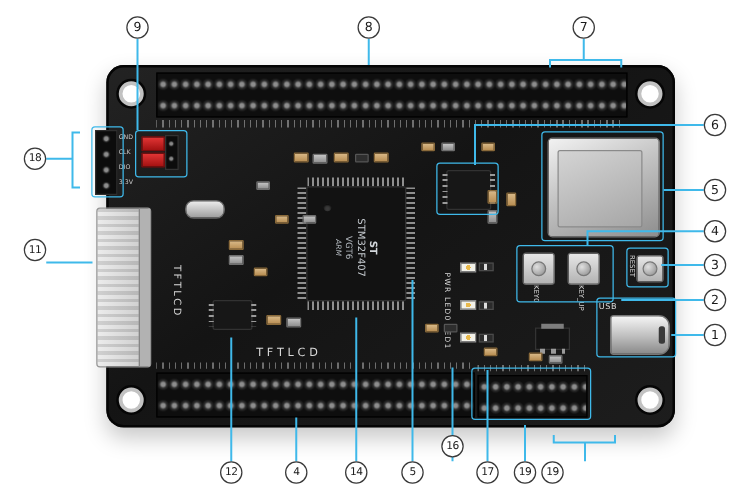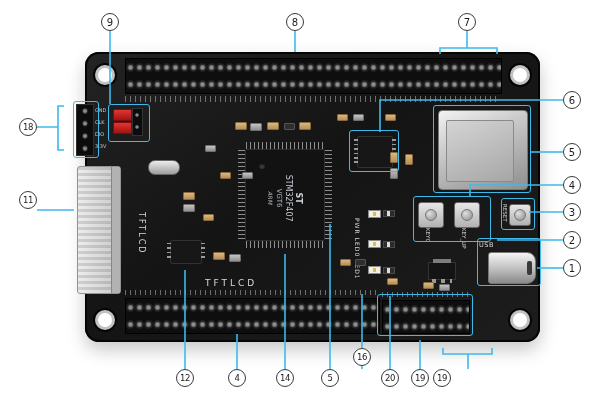--- a/index.html
+++ b/index.html
@@ -270,16 +270,16 @@
   <div class="co" style="left:458px;top:13px;">7</div>
   <div class="co" style="left:286px;top:13px;">8</div>
   <div class="co" style="left:101px;top:13px;">9</div>
   <div class="co co2" style="left:19px;top:118px;">18</div>
   <div class="co co2" style="left:19px;top:191px;">11</div>
   <div class="co co2" style="left:176px;top:369px;">12</div>
   <div class="co co2" style="left:228px;top:369px;">4</div>
   <div class="co co2" style="left:276px;top:369px;">14</div>
   <div class="co co2" style="left:321px;top:369px;">5</div>
   <div class="co co2" style="left:353px;top:348px;">16</div>
-  <div class="co co2" style="left:381px;top:369px;">20</div>
+  <div class="co co2" style="left:381px;top:369px;">17</div>
   <div class="co co2" style="left:411px;top:369px;">19</div>
   <div class="co co2" style="left:433px;top:369px;">19</div>
 </div>
 
 </body></html>

